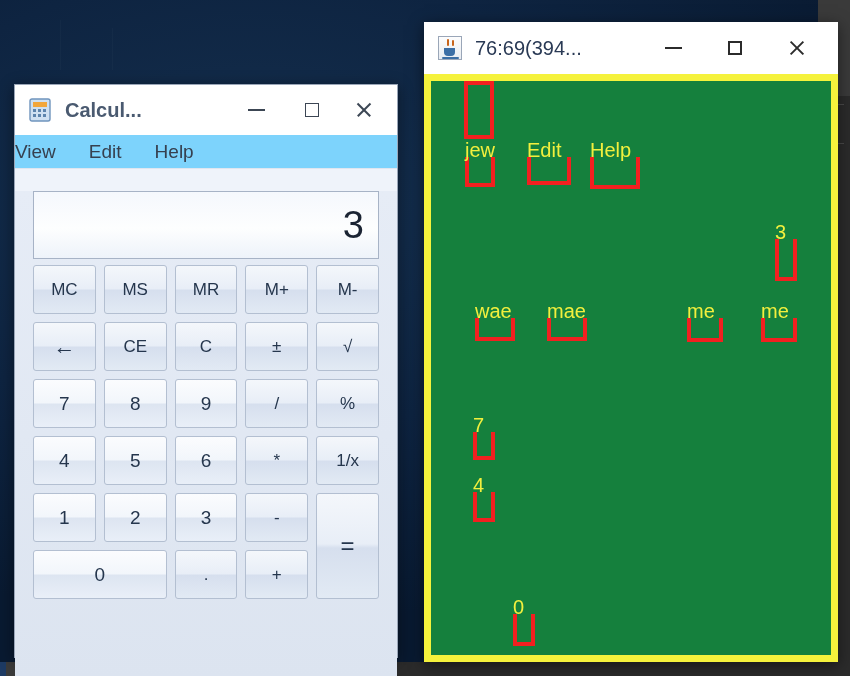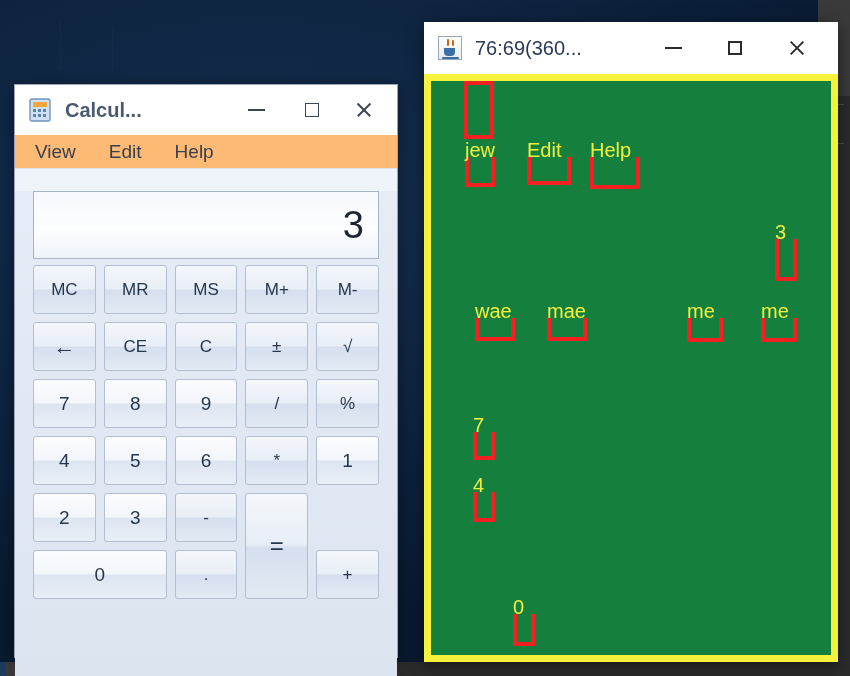--- a/index.html
+++ b/index.html
@@ -129,24 +129,23 @@
   .cap-x-glyph { width: 18px; height: 18px; position: relative; }
   .cap-x-glyph:before, .cap-x-glyph:after {
     content: ""; position: absolute; left: 0; top: 8px;
     width: 18px; height: 1.6px; background: #3c4654;
   }
   .cap-x-glyph:before { transform: rotate(45deg); }
   .cap-x-glyph:after  { transform: rotate(-45deg); }
 
   #calc-menubar {
     height: 34px;
-    background: #fdba74;
-    display: flex;
-    align-items: center;
-    padding-left: 20px;
+    background: #7dd3fc;
+    display: flex;
+    align-items: center;
     border-bottom: 1px solid #dfe6f0;
     box-sizing: border-box;
   }
   .menu-item {
     font-size: 19px;
     color: #36404f;
     margin-right: 33px;
     font-family: "Liberation Sans", sans-serif;
     cursor: default;
   }
@@ -375,38 +374,39 @@
     <div class="menu-item">Edit</div>
     <div class="menu-item">Help</div>
   </div>
 
   <div id="calc-body">
     <div id="calc-display">
       <span id="calc-display-value">3</span>
     </div>
     <div id="calc-keypad">
         <div class="key mem op">MC</div>
+        <div class="key mem op">MS</div>
         <div class="key mem op">MR</div>
-        <div class="key mem op">MS</div>
         <div class="key mem op">M+</div>
         <div class="key mem op">M-</div>
         <div class="key op key-back">←</div>
         <div class="key op small">CE</div>
         <div class="key op small">C</div>
         <div class="key op small">±</div>
         <div class="key op small">√</div>
         <div class="key ">7</div>
         <div class="key ">8</div>
         <div class="key ">9</div>
         <div class="key op small">/</div>
         <div class="key op small">%</div>
         <div class="key ">4</div>
         <div class="key ">5</div>
         <div class="key ">6</div>
         <div class="key op small">*</div>
+        <div class="key op small">1/x</div>
         <div class="key ">1</div>
         <div class="key ">2</div>
         <div class="key ">3</div>
         <div class="key op small">-</div>
         <div class="key op key-equals">=</div>
         <div class="key key-zero">0</div>
         <div class="key op small">.</div>
         <div class="key op small">+</div>
       </div>
   </div>
@@ -415,21 +415,21 @@
 
 <div id="java-window">
 
   <div id="java-titlebar">
     <div id="java-icon">
       <div class="steam"></div>
       <div class="steam2"></div>
       <div class="cup"></div>
       <div class="saucer"></div>
     </div>
-    <div id="java-title-text">76:69(360...</div>
+    <div id="java-title-text">76:69(394...</div>
     <div class="cap-btn" id="java-min">
       <div class="cap-min-glyph"></div>
     </div>
     <div class="cap-btn" id="java-max">
       <div class="cap-max-glyph"></div>
     </div>
     <div class="cap-btn" id="java-close">
       <div class="cap-x-glyph"></div>
     </div>
   </div>

